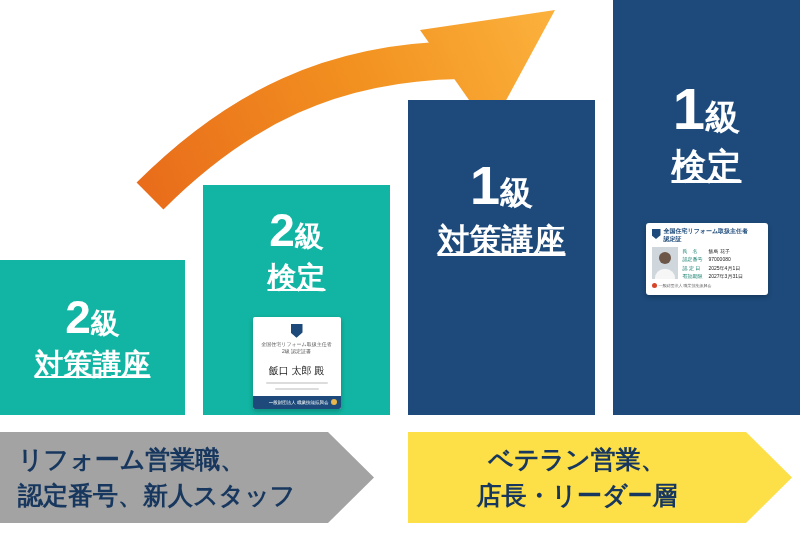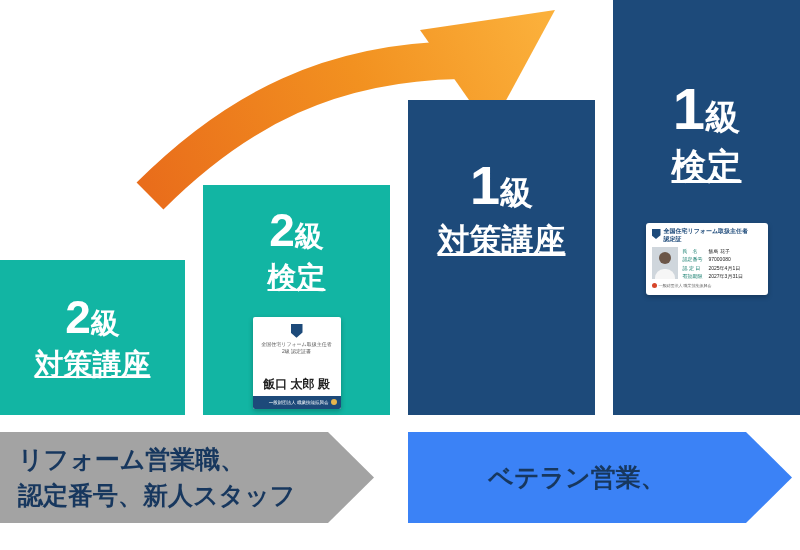--- a/index.html
+++ b/index.html
@@ -38,21 +38,21 @@
   
   .cert-card {
     width:88px; height:92px; background:#fff; margin-top:22px; border-radius:2px;
     display:flex; flex-direction:column; align-items:center; padding-top:7px;
     position:relative; overflow:hidden; color:#333; font-weight:normal;
     box-shadow:0 2px 5px rgba(0,0,0,.25); text-align:center;
   }
   .cert-emblem { width:12px; height:14px; background:#1d4a7a; margin-bottom:3px;
     clip-path:polygon(0 0,100% 0,100% 62%,50% 100%,0 62%); }
   .cert-title { font-size:5px; color:#555; line-height:1.5; }
-  .cert-name { font-size:12px; font-weight:bold; color:#222; margin-top:20px; }
+  .cert-name { font-size:10px; font-weight:normal; color:#222; margin-top:8px; }
   .cert-line { width:62px; height:2px; background:#dcdcdc; margin-top:4px; border-radius:1px; }
   .cert-line.short { width:44px; }
   .cert-footer { position:absolute; bottom:0; left:0; right:0; height:13px; background:#1d4a7a;
     color:#fff; font-size:4.5px; display:flex; align-items:center; justify-content:flex-end;
     padding-right:4px; gap:2px; }
   .cert-seal { width:6px; height:6px; border-radius:50%; background:#e8b64c; flex:none; }
 
   
   .id-card {
     width:122px; height:72px; background:#fff; border-radius:3px; margin-top:36px;
@@ -80,21 +80,21 @@
   
   .banner {
     position:absolute; top:432px; height:91px; z-index:1; display:flex; align-items:center;
     color:#17375e; font-weight:bold; font-size:25px; line-height:1.42;
   }
   .banner-left {
     left:0; width:374px; background:#a3a3a3; padding-left:18px;
     clip-path:polygon(0 0, calc(100% - 46px) 0, 100% 50%, calc(100% - 46px) 100%, 0 100%);
   }
   .banner-right {
-    left:408px; width:384px; background:#3b82f6; justify-content:center; text-align:center;
+    left:408px; width:384px; background:#fde047; justify-content:center; text-align:center;
     padding-right:46px;
     clip-path:polygon(0 0, calc(100% - 46px) 0, 100% 50%, calc(100% - 46px) 100%, 0 100%);
   }
 </style>
 </head>
 <body>
 
 <div class="stage">
 
   <svg class="arrow-svg" width="800" height="550" viewBox="0 0 800 550" aria-hidden="true">
@@ -191,16 +191,17 @@
 
   <div class="banner banner-left">
     <div>
       <span>リフォーム営業職、</span><br>
       <span>認定番号、新人スタッフ</span>
     </div>
   </div>
   <div class="banner banner-right">
     <div>
       <span>ベテラン営業、</span><br>
+      <span>店長・リーダー層</span>
     </div>
   </div>
 
 </div>
 
 </body></html>

